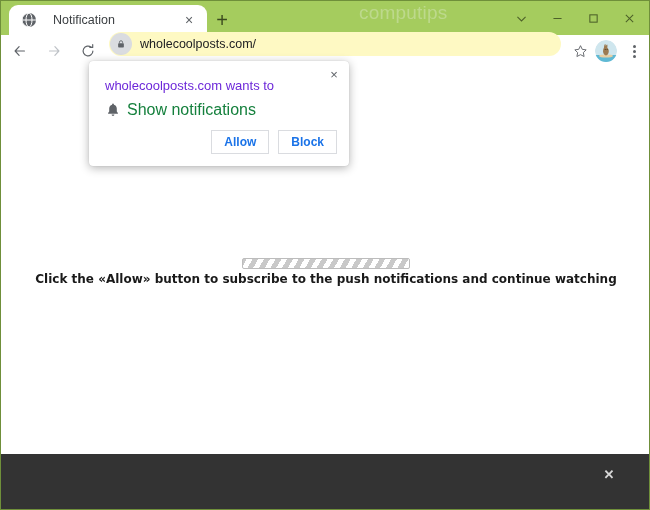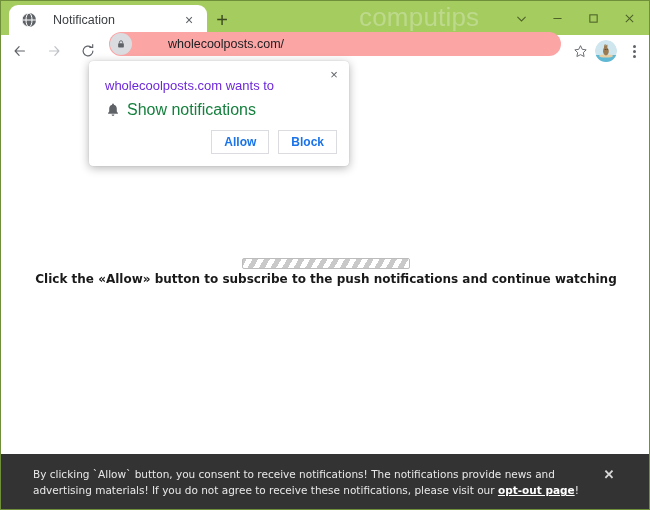--- a/index.html
+++ b/index.html
@@ -18,21 +18,21 @@
   }
 
   
   .tabstrip {
     position: absolute; left: 0; top: 0;
     width: 650px; height: 34px;
     background: #a5cc5e;
   }
   .watermark {
     position: absolute; left: 358px; top: 1px;
-    font-size: 26px; letter-spacing: .2px;
+    font-size: 19px; letter-spacing: .2px;
     color: #bdd98c;
     user-select: none;
     font-family: "Liberation Sans", sans-serif;
   }
   .tab {
     position: absolute; left: 8px; top: 4px;
     width: 198px; height: 30px;
     background: #ffffff;
     border-radius: 9px 9px 0 0;
     display: flex; align-items: center;
@@ -79,23 +79,23 @@
   .navbtn {
     width: 30px; height: 28px; margin-left: 4px;
     display: flex; align-items: center; justify-content: center;
     color: #5f6368;
   }
   .navbtn.disabled { color: #bdc1c6; }
   .omnibox {
     position: relative;
     flex: 1 1 auto;
     height: 24px; margin: 0 6px 15px 6px;
-    background: #fca5a5;
+    background: #fef9c3;
     border-radius: 12px;
-    display: flex; align-items: center; gap: 28px;
+    display: flex; align-items: center;
   }
   .lockpill {
     width: 22px; height: 22px; margin-left: 1px;
     border-radius: 50%;
     background: #dadce0;
     display: flex; align-items: center; justify-content: center;
     flex: 0 0 22px;
   }
   .url {
     margin-left: 8px;
@@ -314,23 +314,20 @@
     </div>
   </div>
 
   <div class="viewport">
 
     <div class="progress"></div>
 
     <div class="cta">Click the «Allow» button to subscribe to the push notifications and continue watching</div>
 
     <div class="banner">
-      <div class="banner-text">
-        <span>By clicking `Allow` button, you consent to receive notifications! The notifications provide news and advertising materials! If you do not agree to receive these notifications, please visit our </span><a href="#">opt-out page</a><span>!</span>
-      </div>
       <div class="banner-close">✕</div>
     </div>
   </div>
 
   <div class="dialog">
     <div class="dlg-close">×</div>
     <div class="dlg-title">wholecoolposts.com wants to</div>
     <div class="dlg-row">
       <span class="bell">
         <svg viewBox="0 0 16 16" width="16" height="16">

